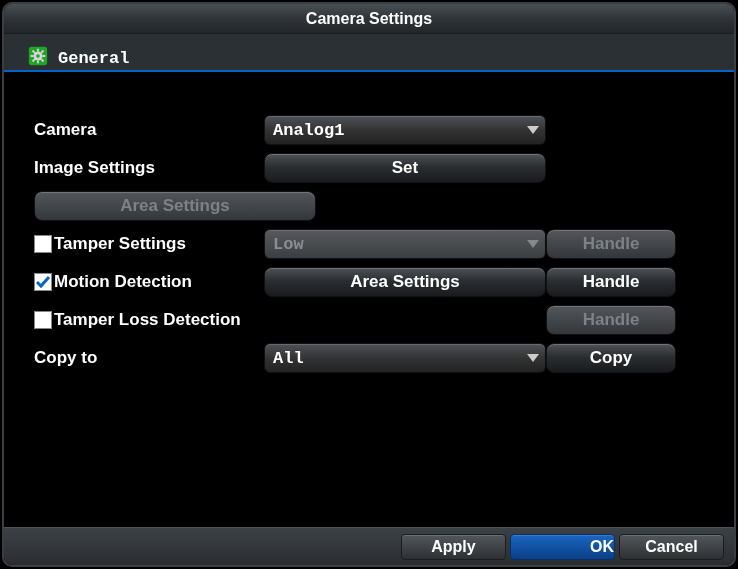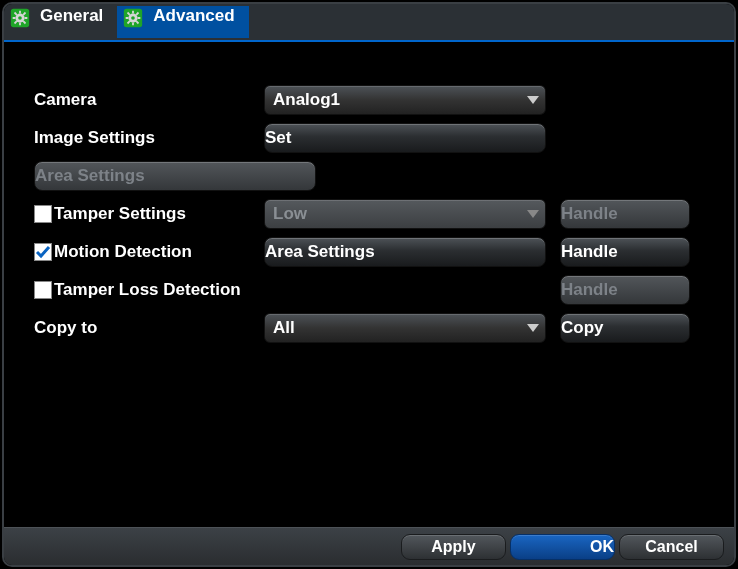--- a/index.html
+++ b/index.html
@@ -34,27 +34,28 @@
   }
   .tabbar {
     background: #2b3035;
     height: 38px;
     display: flex;
     align-items: center;
     border-bottom: 2px solid #0066cc;
   }
   .tab {
     display: flex;
-    align-items: flex-start;
+    align-items: flex-end;
     height: 32px;
-    padding: 0 14px 0 4px;
+    padding: 0 14px 0 22px;
     color: #fff;
     font-size: 17px;
     font-weight: bold;
     cursor: pointer;
+    font-family: Liberation Mono, monospace;
   }
   .tab.active {
     background: #0050a0;
   }
   .tab-icon {
     width: 24px;
     height: 24px;
     margin-right: 8px;
     display: flex;
     align-items: center;
@@ -78,21 +79,20 @@
     font-size: 17px;
     font-weight: bold;
     display: flex;
     align-items: center;
   }
   .ctrl-col {
     width: 282px;
     display:flex;
   }
   .extra-col {
-    margin-left: 14px;
     width: 130px;
     display:flex;
   }
   .checkbox {
     width: 18px;
     height: 18px;
     background: #fff;
     border: 1px solid #888;
     margin-right: 2px;
     display: inline-flex;
@@ -110,20 +110,21 @@
     border-radius: 6px;
     display: flex;
     align-items: center;
     justify-content: space-between;
     padding: 0 6px 0 8px;
     color: #fff;
     font-size: 17px;
     font-weight: bold;
     cursor: pointer;
     box-shadow: inset 0 1px 0 rgba(255,255,255,0.15);
+    font-family: Liberation Mono, monospace;
   }
   .select.disabled {
     color: #8a8f94;
     background: linear-gradient(to bottom, #55595d 0%, #3c3f42 100%);
     cursor: default;
   }
   .select .caret {
     width: 0; height: 0;
     border-left: 6px solid transparent;
     border-right: 6px solid transparent;
@@ -131,20 +132,21 @@
   }
   .select.disabled .caret { border-top-color:#888; }
   .btn {
     flex:1;
     height: 30px;
     background: linear-gradient(to bottom, #4d5257 0%, #2b2e31 45%, #191b1d 100%);
     border: 1px solid #111;
     border-radius: 8px;
     display: flex;
     align-items: center;
+    justify-content: center;
     color: #fff;
     font-size: 17px;
     font-weight: bold;
     cursor: pointer;
     box-shadow: inset 0 1px 0 rgba(255,255,255,0.2), 0 1px 2px rgba(0,0,0,0.6);
   }
   .btn.disabled {
     color: #7d8288;
     cursor: default;
     background: linear-gradient(to bottom, #52565a 0%, #34373a 100%);
@@ -155,21 +157,21 @@
     display: flex;
     align-items: center;
     justify-content: flex-end;
     padding-right: 10px;
     gap: 4px;
     border-top: 1px solid #4d5257;
   }
   .fbtn {
     width: 105px;
     height: 26px;
-    border-radius: 9px;
+    border-radius: 4px;
     display: flex;
     align-items: center;
     justify-content: center;
     color: #fff;
     font-size: 16px;
     font-weight: bold;
     cursor: pointer;
     background: linear-gradient(to bottom, #52575c 0%, #2d3033 100%);
     border: 1px solid #1a1c1e;
     box-shadow: inset 0 1px 0 rgba(255,255,255,0.15);
@@ -177,20 +179,23 @@
   .fbtn.primary {
     background: linear-gradient(to bottom, #1a66c2 0%, #0a3f86 100%);
     border: 1px solid #063067;
     justify-content: flex-end;
   }
 </style>
 </head>
 <body>
 
 <div class="window">
+  <div class="titlebar">
+    <span>Camera Settings</span>
+  </div>
 
   <div class="tabbar">
     <div class="tab">
       <span class="tab-icon">
         <svg width="22" height="22" viewBox="0 0 24 24">
             <rect x="2" y="2" width="20" height="20" rx="3" fill="#1fa528"></rect>
             <circle cx="12" cy="12" r="5" fill="#d6d6d6"></circle>
             <circle cx="12" cy="12" r="2" fill="#1fa528"></circle>
             <g stroke="#d6d6d6" stroke-width="2">
               <line x1="12" y1="4" x2="12" y2="7"></line>
@@ -199,40 +204,20 @@
               <line x1="17" y1="12" x2="20" y2="12"></line>
               <line x1="6" y1="6" x2="8.5" y2="8.5"></line>
               <line x1="15.5" y1="15.5" x2="18" y2="18"></line>
               <line x1="6" y1="18" x2="8.5" y2="15.5"></line>
               <line x1="15.5" y1="8.5" x2="18" y2="6"></line>
             </g>
           </svg>
       </span>
       <span>General</span>
     </div>
-    <div class="tab active">
-      <span class="tab-icon">
-        <svg width="22" height="22" viewBox="0 0 24 24">
-            <rect x="2" y="2" width="20" height="20" rx="3" fill="#1fa528"></rect>
-            <circle cx="12" cy="12" r="5" fill="#d6d6d6"></circle>
-            <circle cx="12" cy="12" r="2" fill="#1fa528"></circle>
-            <g stroke="#d6d6d6" stroke-width="2">
-              <line x1="12" y1="4" x2="12" y2="7"></line>
-              <line x1="12" y1="17" x2="12" y2="20"></line>
-              <line x1="4" y1="12" x2="7" y2="12"></line>
-              <line x1="17" y1="12" x2="20" y2="12"></line>
-              <line x1="6" y1="6" x2="8.5" y2="8.5"></line>
-              <line x1="15.5" y1="15.5" x2="18" y2="18"></line>
-              <line x1="6" y1="18" x2="8.5" y2="15.5"></line>
-              <line x1="15.5" y1="8.5" x2="18" y2="6"></line>
-            </g>
-          </svg>
-      </span>
-      <span>Advanced</span>
-    </div>
   </div>
 
   <div class="content">
 
     <div class="row">
       <div class="label-col">Camera</div>
       <div class="ctrl-col">
         <div class="select">
           <span>Analog1</span>
           <span class="caret"></span>

